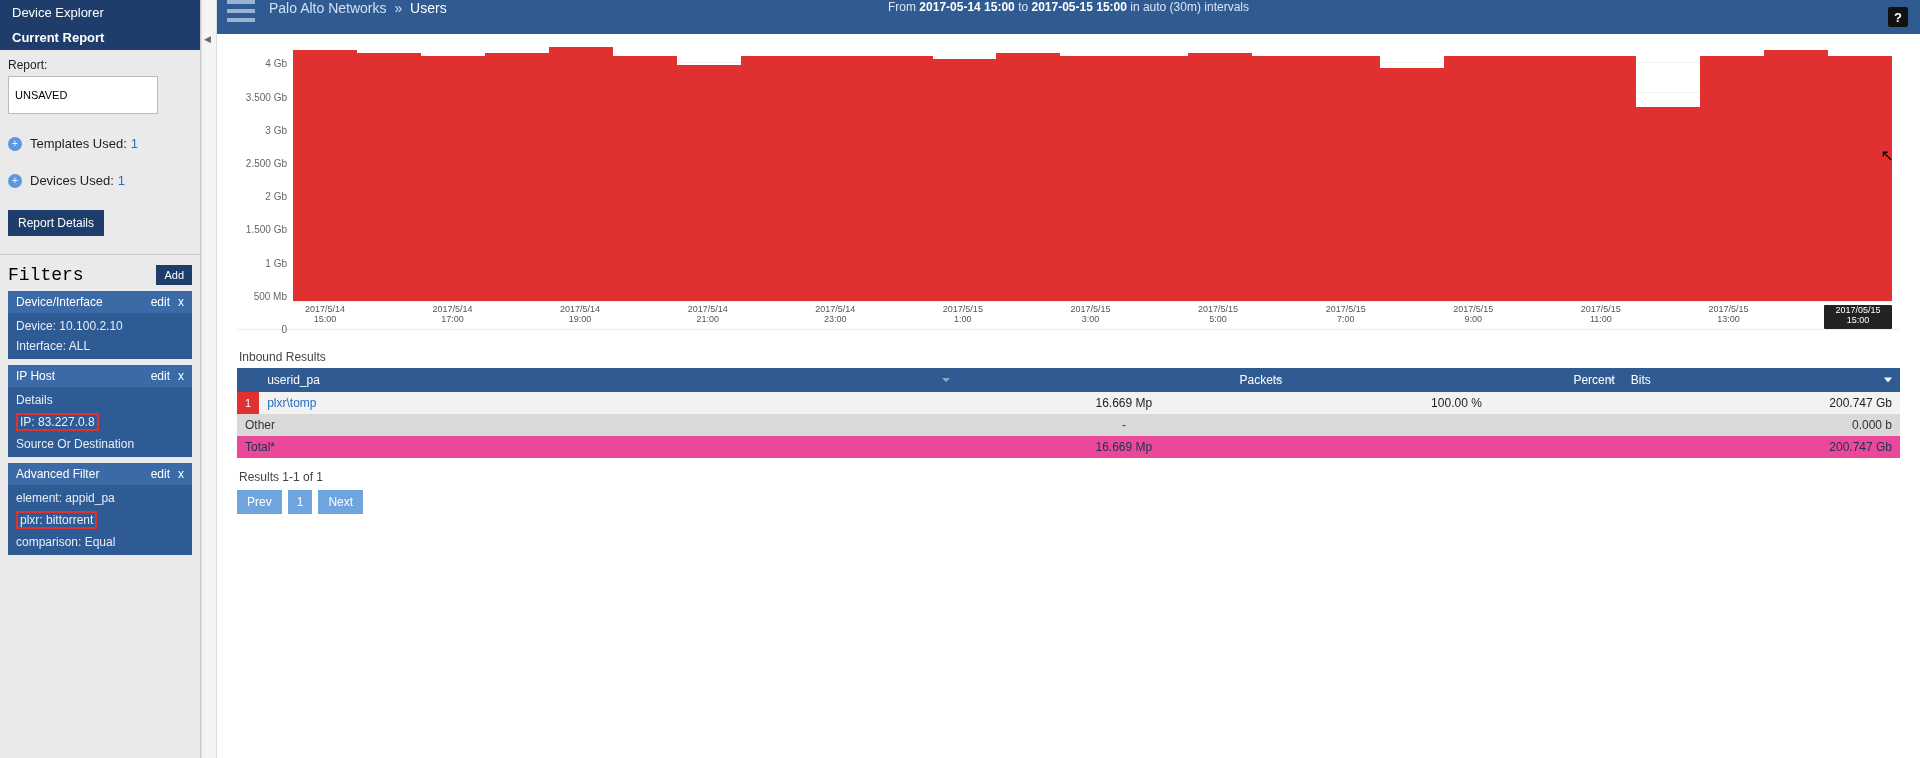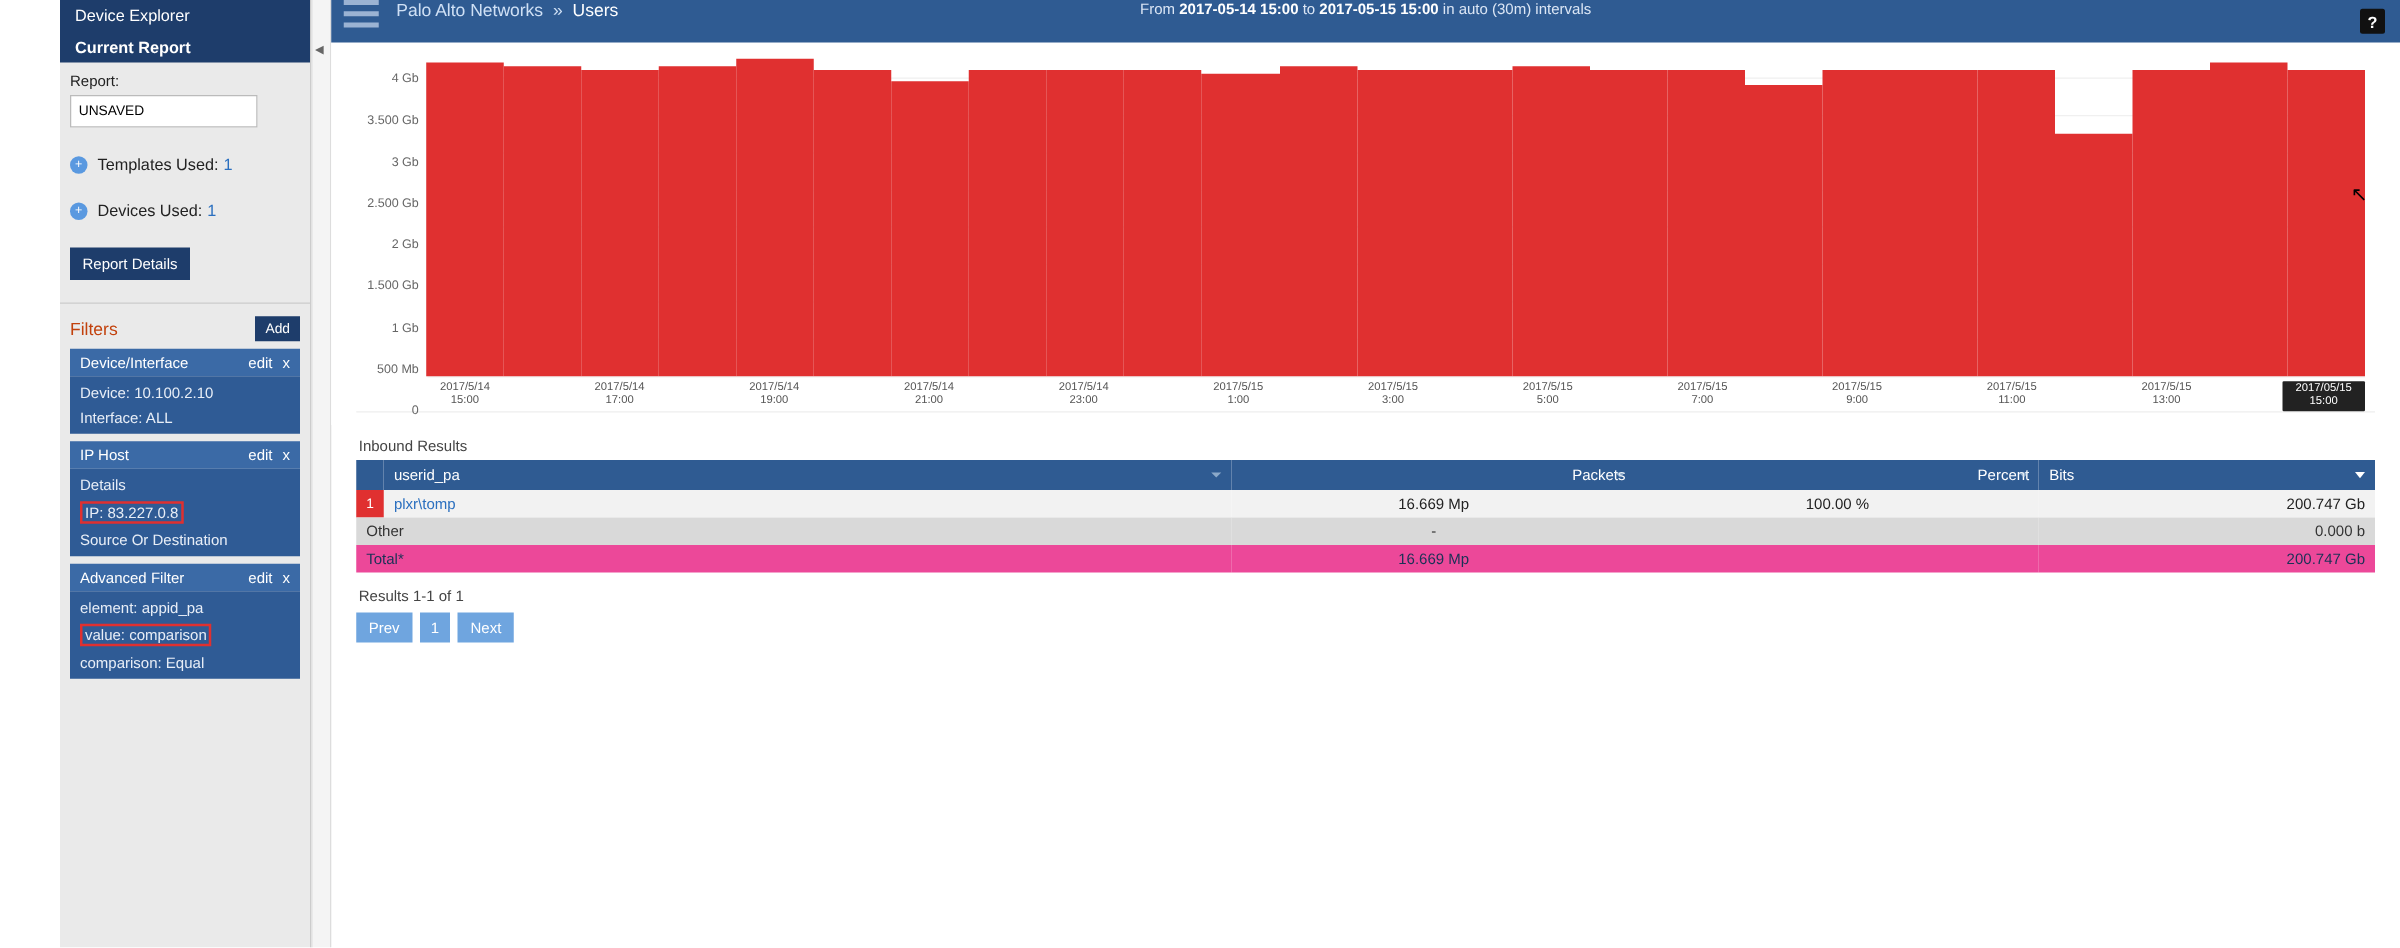--- a/index.html
+++ b/index.html
@@ -15,34 +15,33 @@
 .app { display: flex; width: 100%; height: 100%; }
 
 
 .sidebar {
   width: 201px;
   flex-shrink: 0;
   background: #eaeaea;
   border-right: 1px solid #ccc;
   display: flex;
   flex-direction: column;
-  margin-left: 48px;
 }
 .sidebar-top { background: #1e3d6b; color: #fff; }
 .sidebar-top .nav-item {
   padding: 5px 12px;
   font-size: 13px;
   cursor: pointer;
 }
 .sidebar-top .nav-item.active { font-weight: bold; }
 .sidebar-body { padding: 8px 8px 0 8px; }
 .label { font-size: 12px; color: #222; margin-bottom: 4px; }
 .report-input {
   width: 150px;
-  height: 26px;
+  height: 38px;
   border: 1px solid #bbb;
   padding: 2px 6px;
   font-size: 11px;
   background: #fff;
 }
 .expand-row {
   display: flex;
   align-items: center;
   margin-top: 22px;
   font-size: 13px;
@@ -59,21 +58,21 @@
   background: #1e3d6b; color: #fff;
   border: none; padding: 6px 10px;
   font-size: 12px; margin-top: 22px; cursor: pointer;
 }
 .sidebar-divider { border-top: 1px solid #ccc; margin-top: 18px; }
 
 .filters-header {
   display: flex; justify-content: space-between; align-items: center;
   padding: 10px 8px 6px 8px;
 }
-.filters-header .title { font-size: 14px; color: #c2410c; }
+.filters-header .title { font-size: 18px; color: #000000; font-family: Liberation Mono, monospace; }
 .btn-add {
   background: #1e3d6b; color: #fff; border: none;
   padding: 4px 8px; font-size: 11px; cursor: pointer;
 }
 .filter-block { margin: 0 8px 6px 8px; }
 .filter-head {
   background: #3b6aa6; color: #fff;
   display: flex; justify-content: space-between; align-items: center;
   padding: 4px 8px; font-size: 12px;
 }
@@ -275,21 +274,21 @@
     <div class="filter-block">
       <div class="filter-head">
         <span>Advanced Filter</span>
         <span class="actions">
           <span>edit</span>
           <span>x</span>
         </span>
       </div>
       <div class="filter-body">
         <span>element: appid_pa</span>
-        <span class="highlighted">value: comparison</span>
+        <span class="highlighted">plxr: bittorrent</span>
         <span>comparison: Equal</span>
       </div>
     </div>
   </div>
 
   <div class="splitter">
     <span class="arrow">◀</span>
   </div>
 
   <div class="main" style="position:relative">

